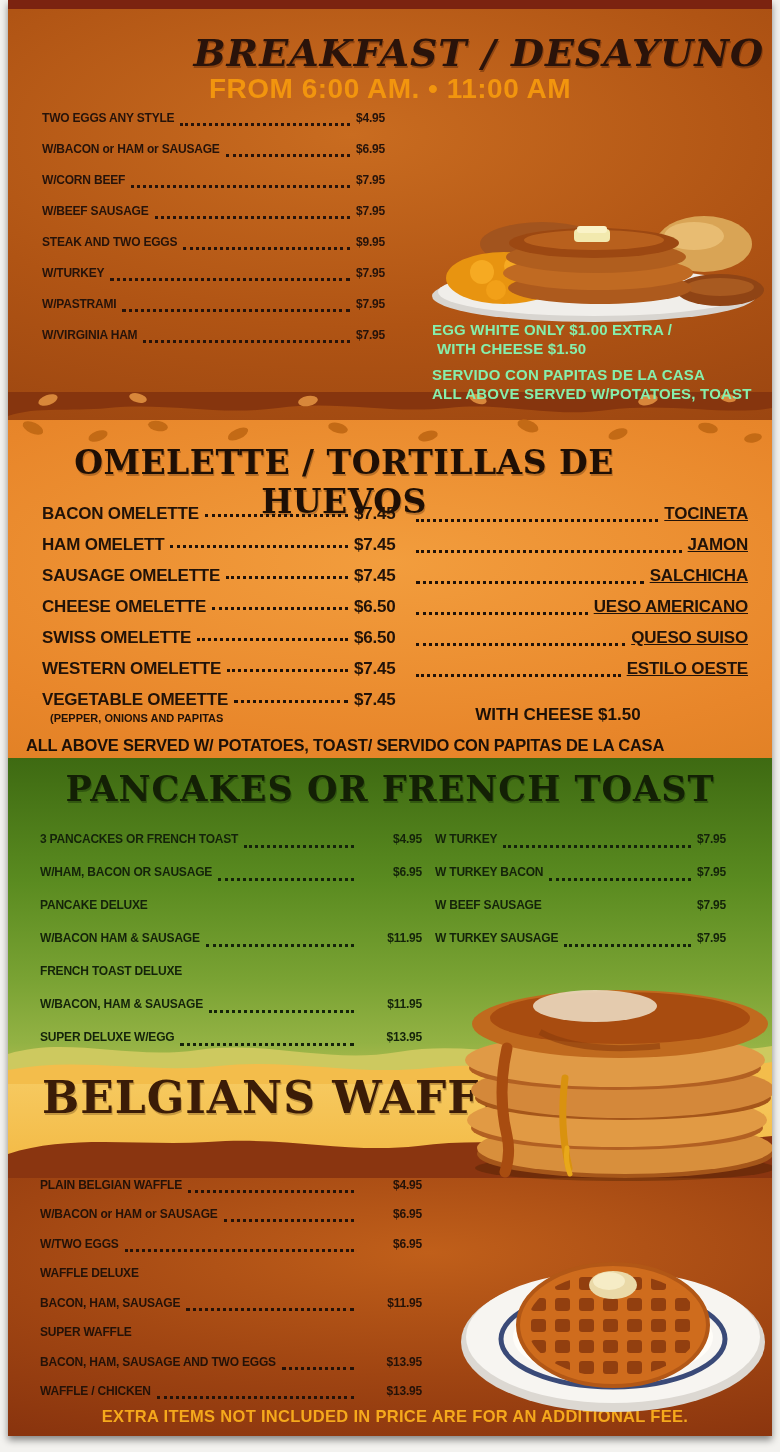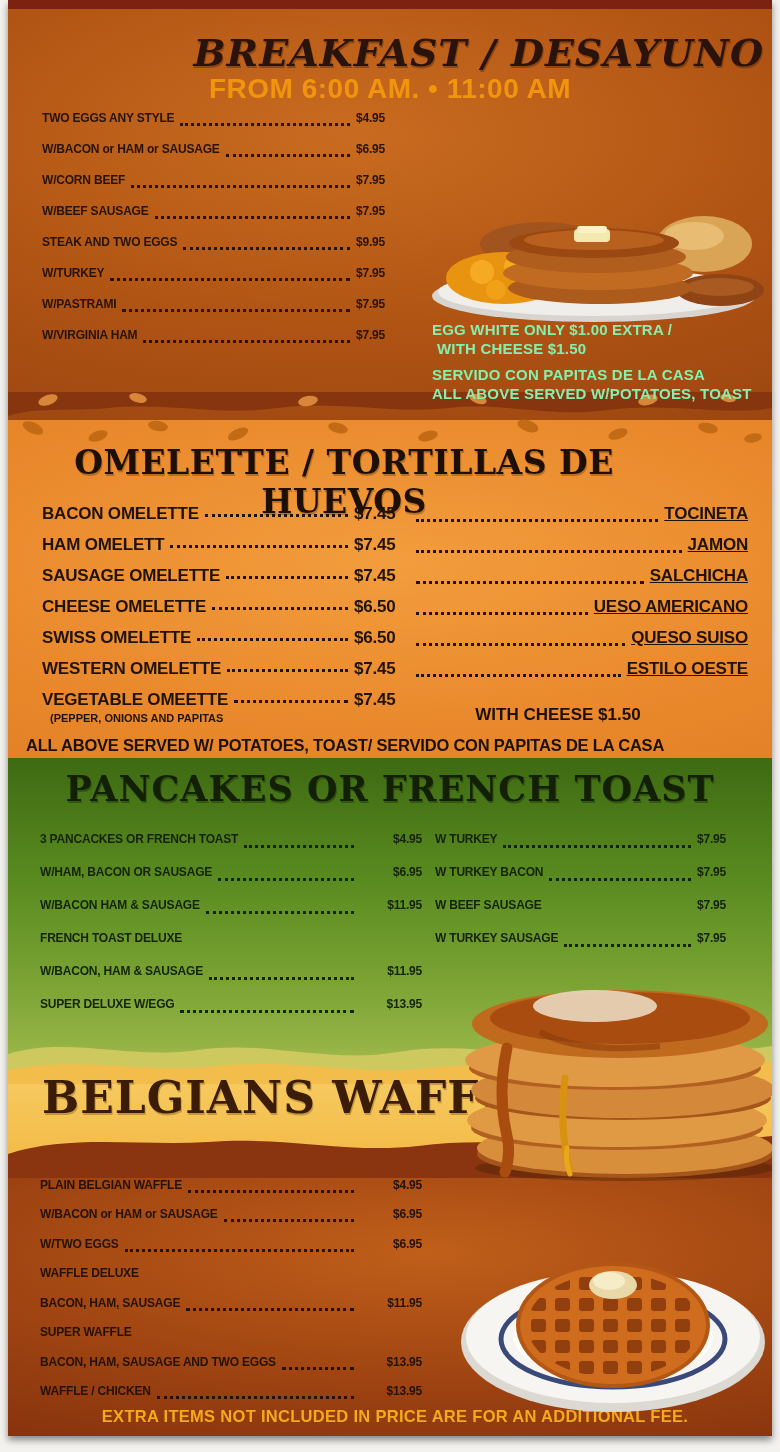--- a/index.html
+++ b/index.html
@@ -304,20 +304,24 @@
         <span class="dots"></span>
         <span class="price">$4.95</span>
       </div>
 
       <div class="row no-spanish no-sub">
         <span class="label">W/HAM, BACON OR SAUSAGE</span>
         <span class="dots"></span>
         <span class="price">$6.95</span>
       </div>
 
+      <div class="row no-price no-spanish no-sub">
+        <span class="label">PANCAKE DELUXE</span>
+
+      </div>
 
       <div class="row no-spanish no-sub">
         <span class="label">W/BACON  HAM &amp; SAUSAGE</span>
         <span class="dots"></span>
         <span class="price">$11.95</span>
       </div>
 
       <div class="row no-price no-spanish no-sub">
         <span class="label">FRENCH TOAST DELUXE</span>
 

